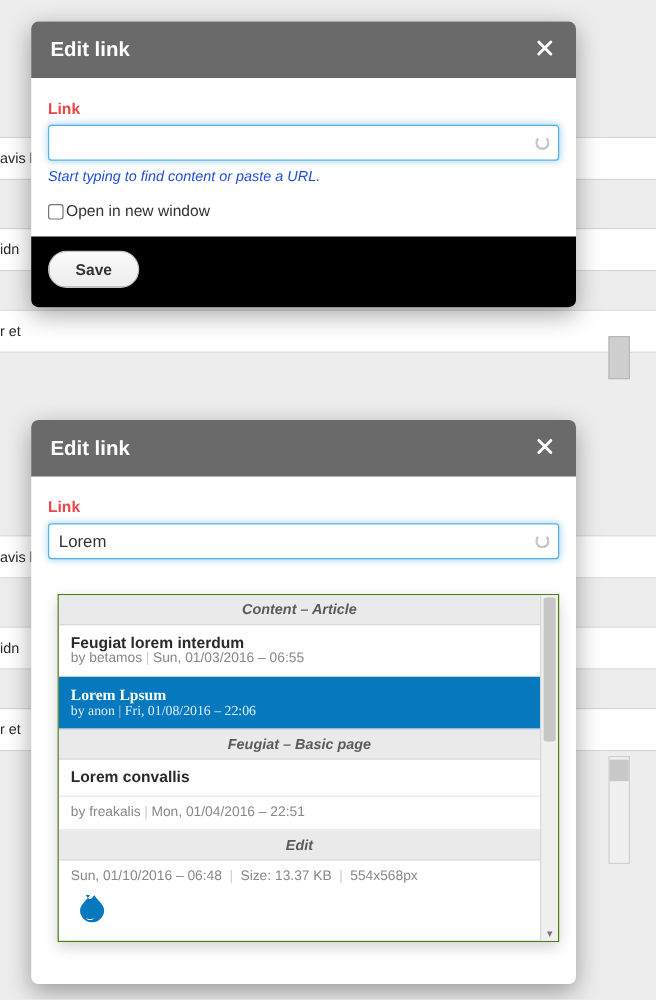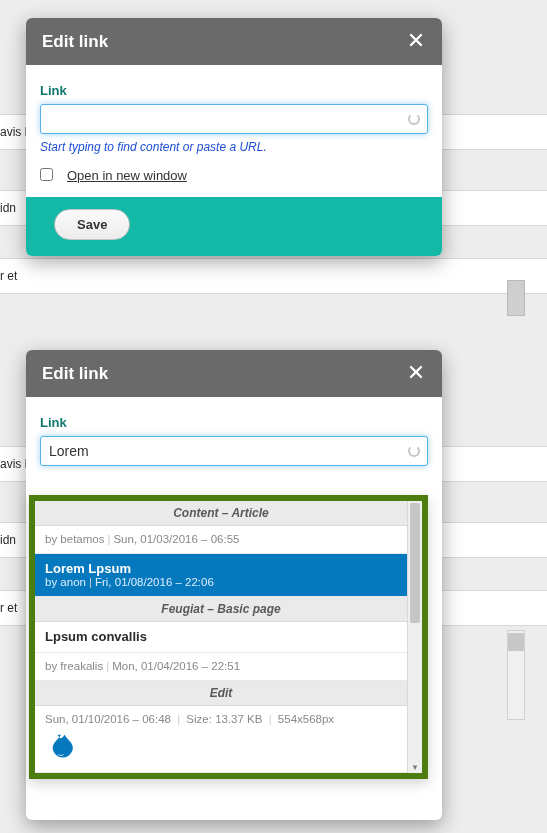--- a/index.html
+++ b/index.html
@@ -46,21 +46,21 @@
   top: 630px;
   width: 18px;
   height: 90px;
   background: #f0f0f0;
   border: 1px solid #d0d0d0;
 }
 .bg-track .thumb { background:#c8c8c8; height:18px; margin-top:2px; }
 .modal {
   position: absolute;
   left: 26px;
-  width: 416px;
+  width: 454px;
   background: #fff;
   border-radius: 6px;
   box-shadow: 0 6px 20px rgba(0,0,0,0.35);
   overflow: visible;
 }
 .modal.m1 { top: 18px; }
 .modal.m2 { top: 350px; }
 .modal-header {
   background: #6a6a6a;
   color: #fff;
@@ -80,21 +80,21 @@
   font-size: 18px;
   width: 20px;
   text-align: center;
 }
 .modal-body {
   padding: 18px 14px 14px 14px;
 }
 .field-label {
   font-weight: bold;
   font-size: 13px;
-  color: #0f766e;
+  color: #ef4444;
   margin-bottom: 6px;
   display: block;
 }
 .link-input {
   width: 100%;
   padding: 6px 28px 6px 8px;
   font-size: 14px;
   border: 1px solid #55b2e8;
   border-radius: 3px;
   outline: none;
@@ -116,49 +116,48 @@
 }
 .hint {
   font-size: 12px;
   color: #1d4ed8;
   margin-top: 6px;
   font-style: italic;
 }
 .checkbox-row {
   margin-top: 14px;
   display: flex;
-  align-items: flex-start;
-  gap: 14px;
+  align-items: flex-end;
+  gap: 2px;
   font-size: 13px;
   color: #333;
-  text-decoration: underline;
 }
 .checkbox-row input { width: 13px; height: 13px; }
 .modal-footer {
-  background: #14b8a6;
-  padding: 12px 14px 16px 28px;
+  background: #000000;
+  padding: 12px 14px 16px 14px;
   border-radius: 0 0 6px 6px;
 }
 .save-btn {
   background: linear-gradient(#fbfbfb,#ececec);
   border: 1px solid #c2c2c2;
   border-radius: 20px;
   padding: 7px 22px;
   font-weight: bold;
   font-size: 13px;
   cursor: pointer;
   color: #333;
 }
 .dropdown {
   position: absolute;
-  left: 3px;
+  left: 22px;
   right: 14px;
   top: 98px;
   background: #fff;
-  border: 6px solid #4d7c0f;
+  border: 1px solid #4d7c0f;
   box-shadow: 0 4px 12px rgba(0,0,0,0.18);
   max-height: 335px;
   display: flex;
 }
 .dd-content {
   flex: 1;
   overflow: hidden;
 }
 .dd-scroll {
   width: 15px;
@@ -201,20 +200,21 @@
   font-size: 13px;
   color: #2a2a2a;
 }
 .dd-item .it-meta {
   font-size: 11.5px;
   color: #888;
   margin-top: 0;
 }
 .dd-item.selected {
   background: #0678be;
+  font-family: Liberation Serif, serif;
 }
 .dd-item.selected .it-title { color: #fff; }
 .dd-item.selected .it-meta { color: #dceeff; }
 .file-thumb {
   margin-top: 6px;
   width: 32px; height: 32px;
   display: inline-flex;
   align-items: center;
   justify-content: center;
 }
@@ -279,29 +279,30 @@
     <label class="field-label">Link</label>
     <div class="input-wrap">
       <input class="link-input" id="link2" type="text" value="Lorem" style="">
       <span class="spinner"></span>
     </div>
 
     <div class="dropdown">
       <div class="dd-content" id="dd-content">
           <div class="dd-group-header">Content – Article</div>
           <div class="dd-item">
+            <div class="it-title">Feugiat lorem interdum</div>
             <div class="it-meta">by betamos<span class="sep">|</span>Sun, 01/03/2016 – 06:55</div>
           </div>
           <div class="dd-item selected">
             <div class="it-title">Lorem Lpsum</div>
             <div class="it-meta">by anon<span class="sep">|</span>Fri, 01/08/2016 – 22:06</div>
           </div>
           <div class="dd-group-header">Feugiat – Basic page</div>
           <div class="dd-item">
-            <div class="it-title">Lpsum convallis</div>
+            <div class="it-title">Lorem convallis</div>
           </div>
           <div class="dd-item">
             <div class="it-meta">by freakalis<span class="sep">|</span>Mon, 01/04/2016 – 22:51</div>
           </div>
           <div class="dd-group-header">Edit</div>
           <div class="dd-item"><div class="it-meta">Sun, 01/10/2016 – 06:48 <span class="sep">|</span> Size: 13.37 KB <span class="sep">|</span> 554x568px</div><div class="file-thumb">
               <svg class="drupal-svg" viewBox="0 0 32 32">
                 <path fill="#0678be" d="M16 2c-2 4-6 6-8 10-2 3-2 7 0 10 2 4 6 6 10 6s8-2 10-6c2-3 2-7 0-10-2-4-6-6-8-10-1 2-3 4-4 4s-3-2-4-4z M20 24c-1 1-2 2-4 2s-3-1-4-2c0 0 2 1 4 1s4-1 4-1z"></path>
               </svg>
             </div></div>

